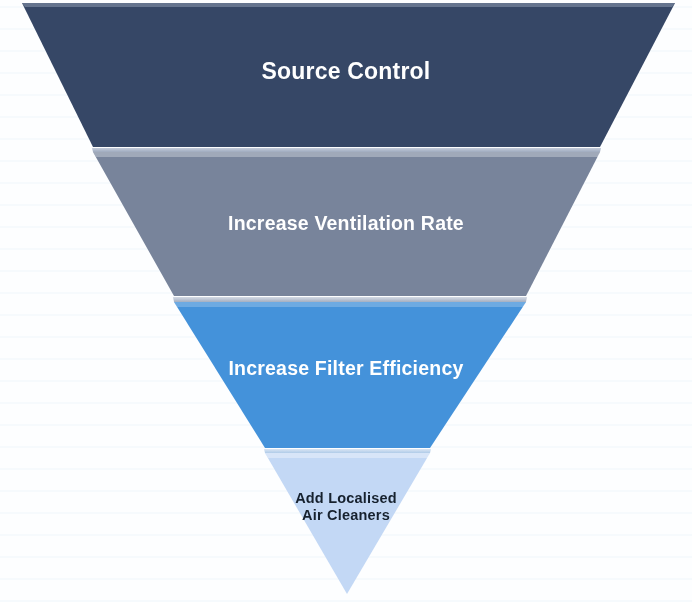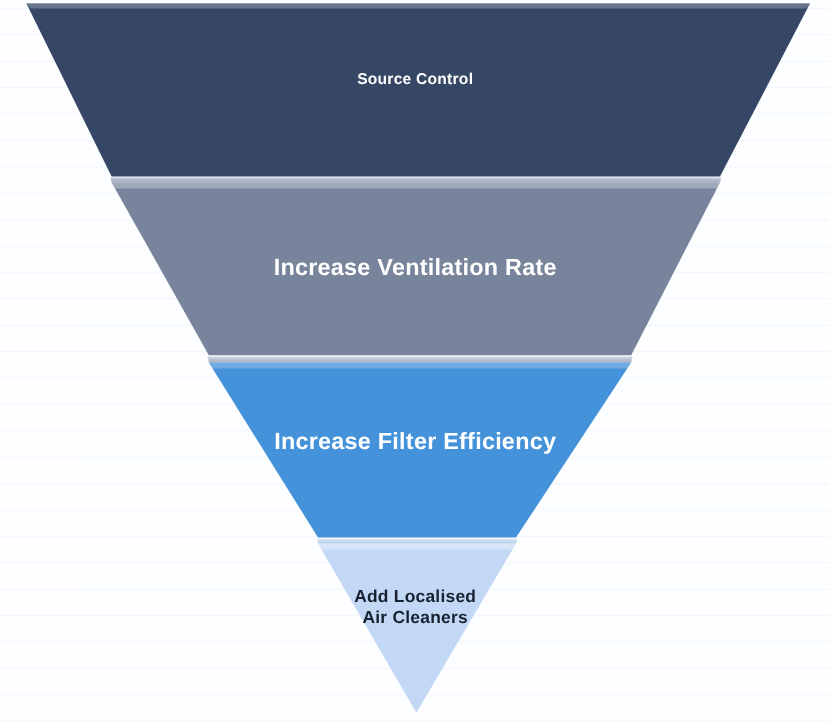--- a/index.html
+++ b/index.html
@@ -46,21 +46,21 @@
     text-align: center;
     white-space: pre-line;
     line-height: 1.18;
     letter-spacing: .2px;
     pointer-events: none;
     -webkit-font-smoothing: antialiased;
   }
   .lbl-1 {
     left: 0; right: 0;
     top: 58px;
-    font-size: 13px;
+    font-size: 23px;
     font-weight: 700;
     color: #ffffff;
   }
   .lbl-2 {
     left: 0; right: 0;
     top: 212px;
     font-size: 19.5px;
     font-weight: 700;
     color: #ffffff;
   }

